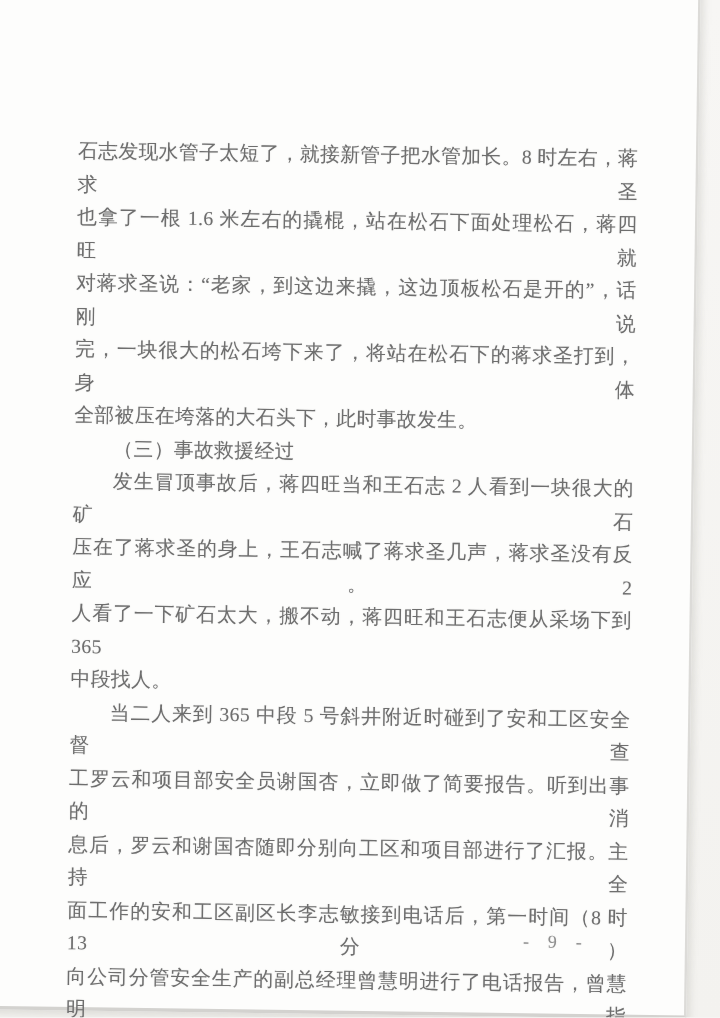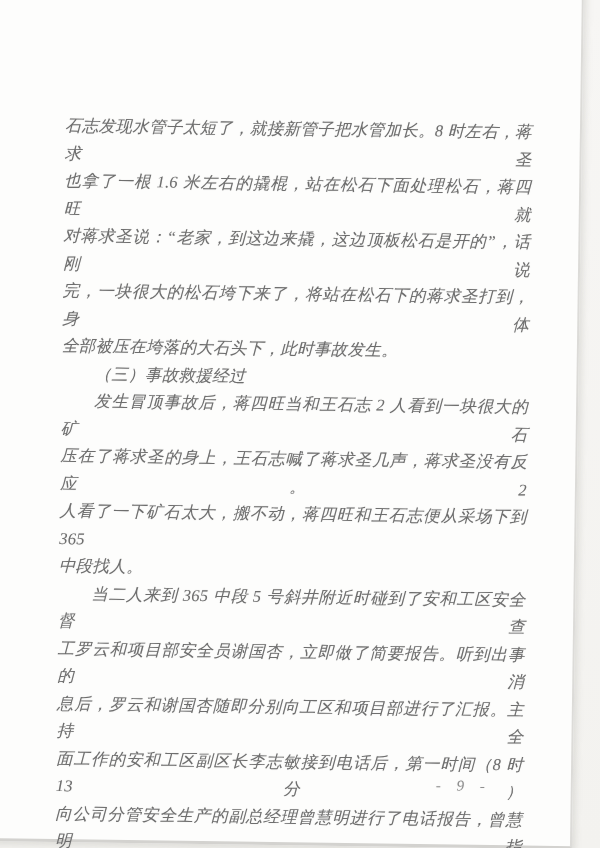--- a/index.html
+++ b/index.html
@@ -10,21 +10,20 @@
     overflow: hidden;
     background: #f6f5f3;
     font-family: "Liberation Serif", "DejaVu Serif", serif;
   }
   .scan {
     position: relative;
     width: 600px;
     height: 848px;
     background: linear-gradient(180deg, #f7f6f4 0%, #f3f2ef 100%);
     overflow: hidden;
-    font-style: italic;
   }
   .paper {
     position: absolute;
     left: -12px;
     top: -20px;
     width: 594px;
     height: 858px;
     background: #fdfdfc;
     border-right: 2px solid #dcdbd8;
     border-bottom: 3px solid #d3d2cf;

